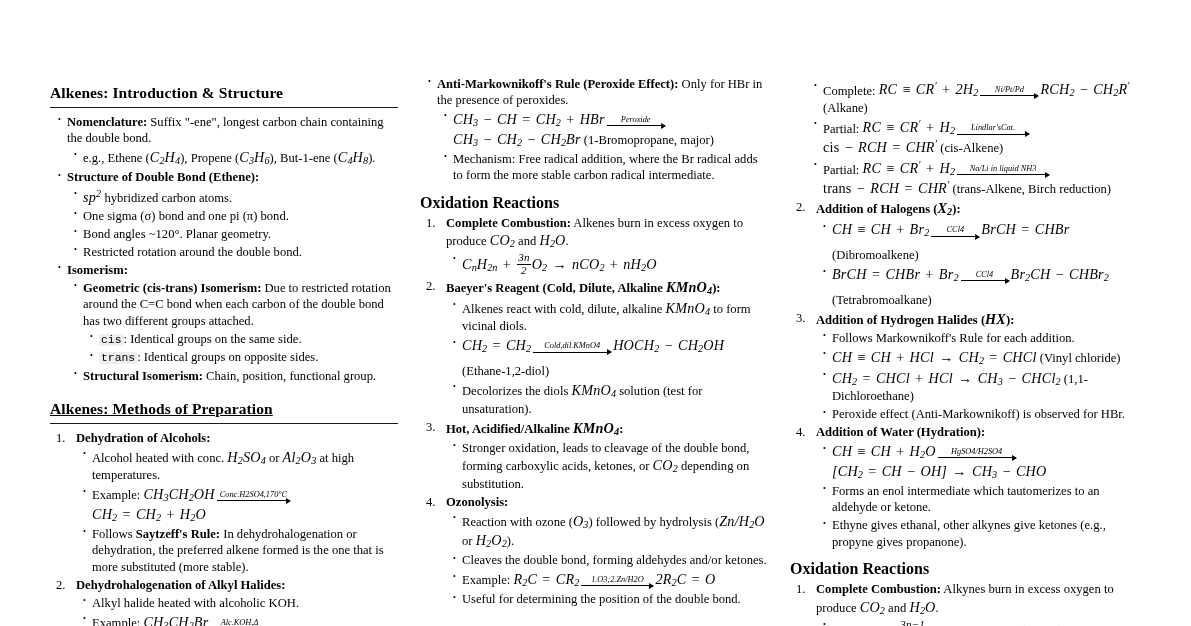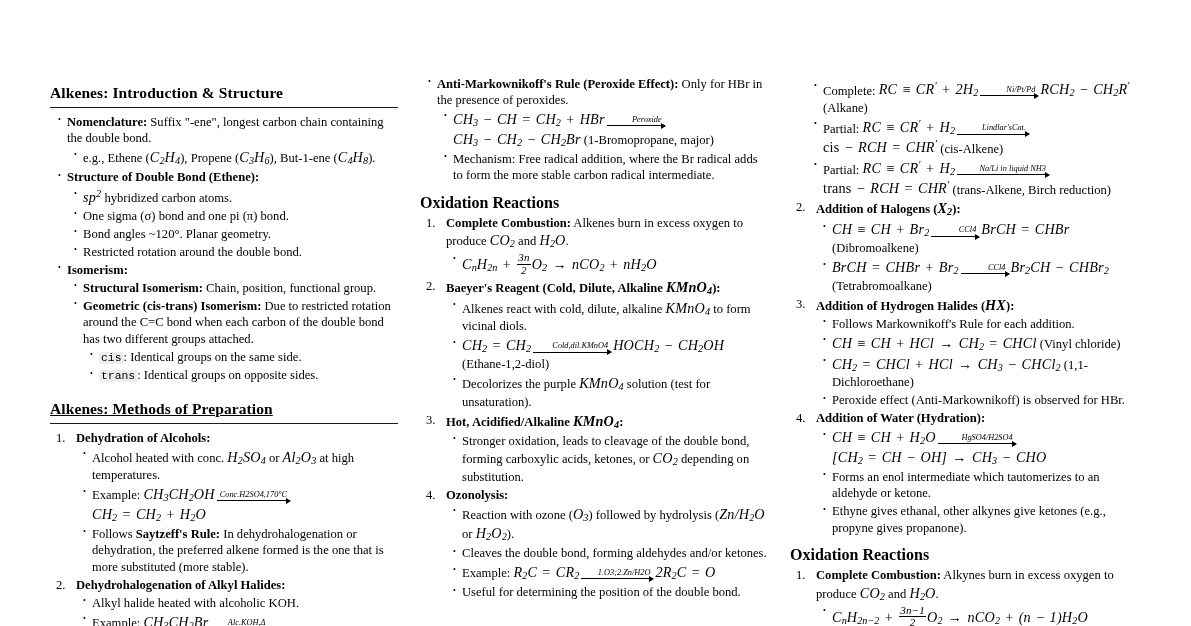--- a/index.html
+++ b/index.html
@@ -138,21 +138,20 @@
     margin: 0 2px;
     min-width: 58px;
   }
   .rxn .cond {
     display: block;
     font-size: 8.3px;
     font-style: italic;
     line-height: 1;
     padding: 0 3px 1px 3px;
     white-space: nowrap;
-    text-align: right;
   }
   .rxn .shaft {
     display: block;
     position: relative;
     border-top: 1px solid #000;
     height: 0;
   }
   .rxn .shaft::after {
     content: "";
     position: absolute;
@@ -168,21 +167,21 @@
   .frac {
     display: inline-block;
     vertical-align: -0.42em;
     text-align: center;
     font-size: 0.78em;
     line-height: 1.05;
     margin: 0 1px;
   }
   .frac .n { display: block; border-bottom: 1px solid #000; padding: 0 1px; text-align: right; }
   .frac .d { display: block; padding: 0 1px; }
-  .note { font-style: normal; }
+  .note { font-style: normal; margin-top: 7px; }
 </style>
 </head>
 <body>
 
 <div class="page">
   <div class="columns">
 
     <div class="col col-1">
 
       <h2 class="sec">Alkenes: Introduction &amp; Structure</h2>
@@ -199,28 +198,28 @@
           <ul class="inner">
             <li><span class="m">sp<sup>2</sup></span><span> hybridized carbon atoms.</span></li>
             <li>One sigma (σ) bond and one pi (π) bond.</li>
             <li>Bond angles ~120°. Planar geometry.</li>
             <li>Restricted rotation around the double bond.</li>
           </ul>
         </li>
         <li>
           <b>Isomerism:</b>
           <ul class="inner">
-            <li><b>Structural Isomerism:</b><span> Chain, position, functional group.</span></li>
             <li>
               <b>Geometric (cis-trans) Isomerism:</b><span> Due to restricted rotation around the C=C bond when each carbon of the double bond has two different groups attached.</span>
               <ul class="inner">
                 <li><code class="inl">cis</code><span>: Identical groups on the same side.</span></li>
                 <li><code class="inl">trans</code><span>: Identical groups on opposite sides.</span></li>
               </ul>
             </li>
+            <li><b>Structural Isomerism:</b><span> Chain, position, functional group.</span></li>
           </ul>
         </li>
       </ul>
 
       <h2 class="sec spaced">Alkenes: Methods of Preparation</h2>
 
       <ol class="num">
         <li>
           <b>Dehydration of Alcohols:</b>
           <ul>
@@ -268,21 +267,21 @@
           </ul>
         </li>
         <li>
           <b><span>Baeyer's Reagent (Cold, Dilute, Alkaline </span><span class="m">KMnO<sub>4</sub></span><span>):</span></b>
           <ul>
             <li><span>Alkenes react with cold, dilute, alkaline </span><span class="m">KMnO<sub>4</sub></span><span> to form vicinal diols.</span></li>
             <li>
               <span class="m">CH<sub>2</sub> <span class="op">=</span> CH<sub>2</sub></span><span class="rxn" style="min-width:78px"><span class="cond">Cold,dil.KMnO4</span><span class="shaft"></span></span><span class="m">HOCH<sub>2</sub> <span class="op">−</span> CH<sub>2</sub>OH</span>
               <div class="note">(Ethane-1,2-diol)</div>
             </li>
-            <li><span>Decolorizes the purple </span><span class="m">KMnO<sub>4</sub></span><span> solution (test for unsaturation).</span></li>
+            <li><span>Decolorizes the diols </span><span class="m">KMnO<sub>4</sub></span><span> solution (test for unsaturation).</span></li>
           </ul>
         </li>
         <li>
           <b><span>Hot, Acidified/Alkaline </span><span class="m">KMnO<sub>4</sub></span><span>:</span></b>
           <ul>
             <li><span>Stronger oxidation, leads to cleavage of the double bond, forming carboxylic acids, ketones, or </span><span class="m">CO<sub>2</sub></span><span> depending on substitution.</span></li>
           </ul>
         </li>
         <li>
           <b>Ozonolysis:</b>

